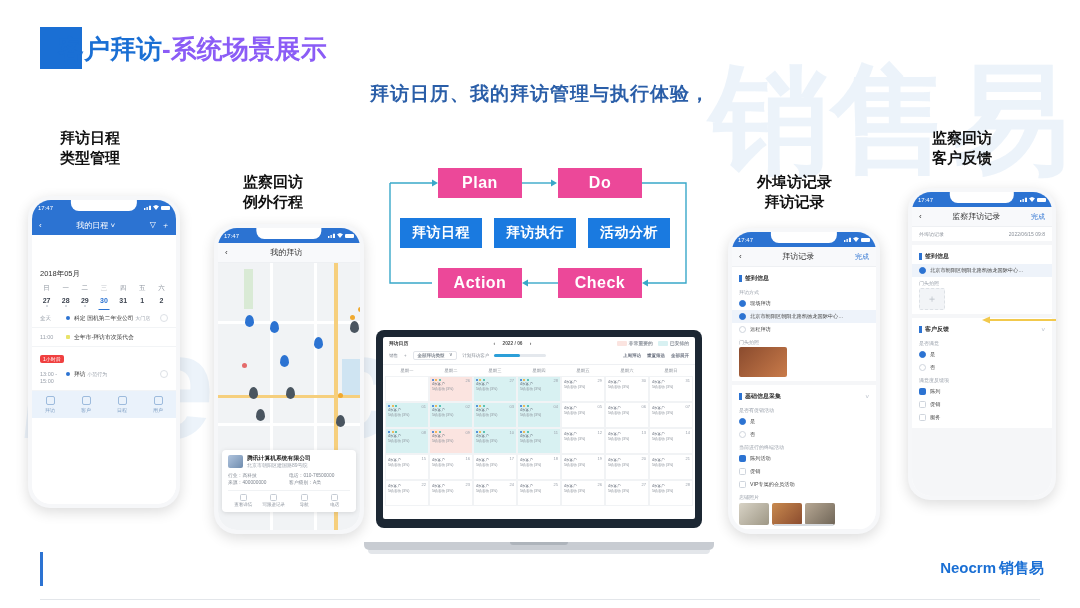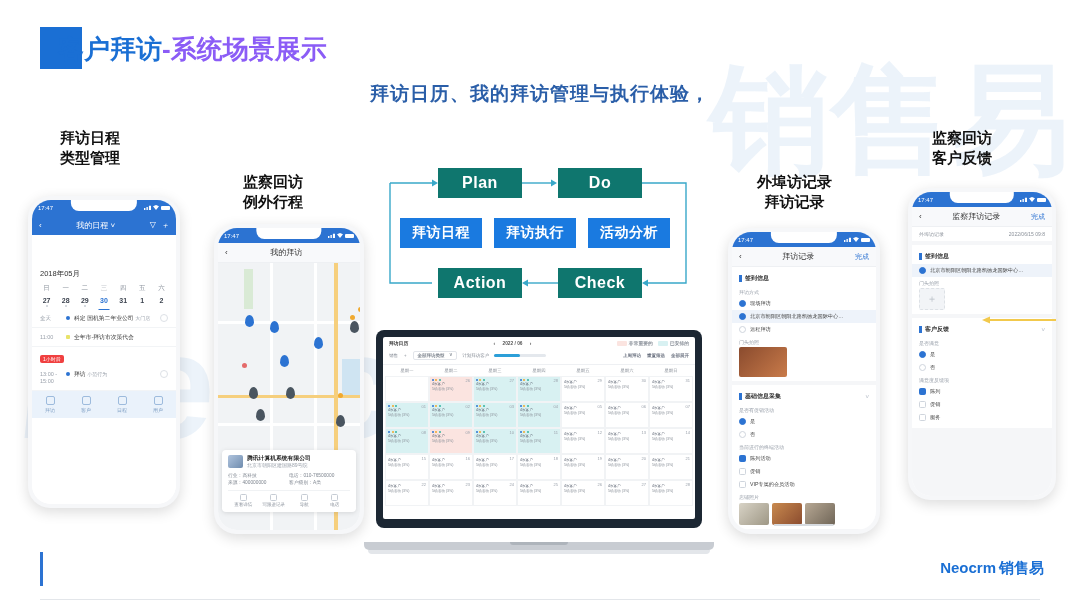--- a/index.html
+++ b/index.html
@@ -40,21 +40,21 @@
   .subtitle .l1, .subtitle .l2 {
     font-size: 19px; font-weight: 700; letter-spacing: 1px; line-height: 32px;
   }
 
   
   .pdca { position: absolute; left: 388px; top: 160px; width: 300px; height: 150px; }
   .pdca-box {
     position: absolute; display: flex; align-items: center; justify-content: center;
     color: #fff; font-weight: 600; letter-spacing: .5px;
   }
-  .pdca-dark { background: #0f766e; font-size: 16px; }
+  .pdca-dark { background: #ec4899; font-size: 16px; }
   .pdca-mid  { background: #1a7ae0; font-size: 14px; }
   .pdca-plan   { left: 50px;  top: 8px;  width: 84px; height: 30px; }
   .pdca-do     { left: 170px; top: 8px;  width: 84px; height: 30px; }
   .pdca-action { left: 50px;  top: 108px; width: 84px; height: 30px; }
   .pdca-check  { left: 170px; top: 108px; width: 84px; height: 30px; }
   .pdca-m1 { left: 12px;  top: 58px; width: 82px; height: 30px; }
   .pdca-m2 { left: 106px; top: 58px; width: 82px; height: 30px; }
   .pdca-m3 { left: 200px; top: 58px; width: 82px; height: 30px; }
   .pdca svg { position: absolute; left: 0; top: 0; }
 

